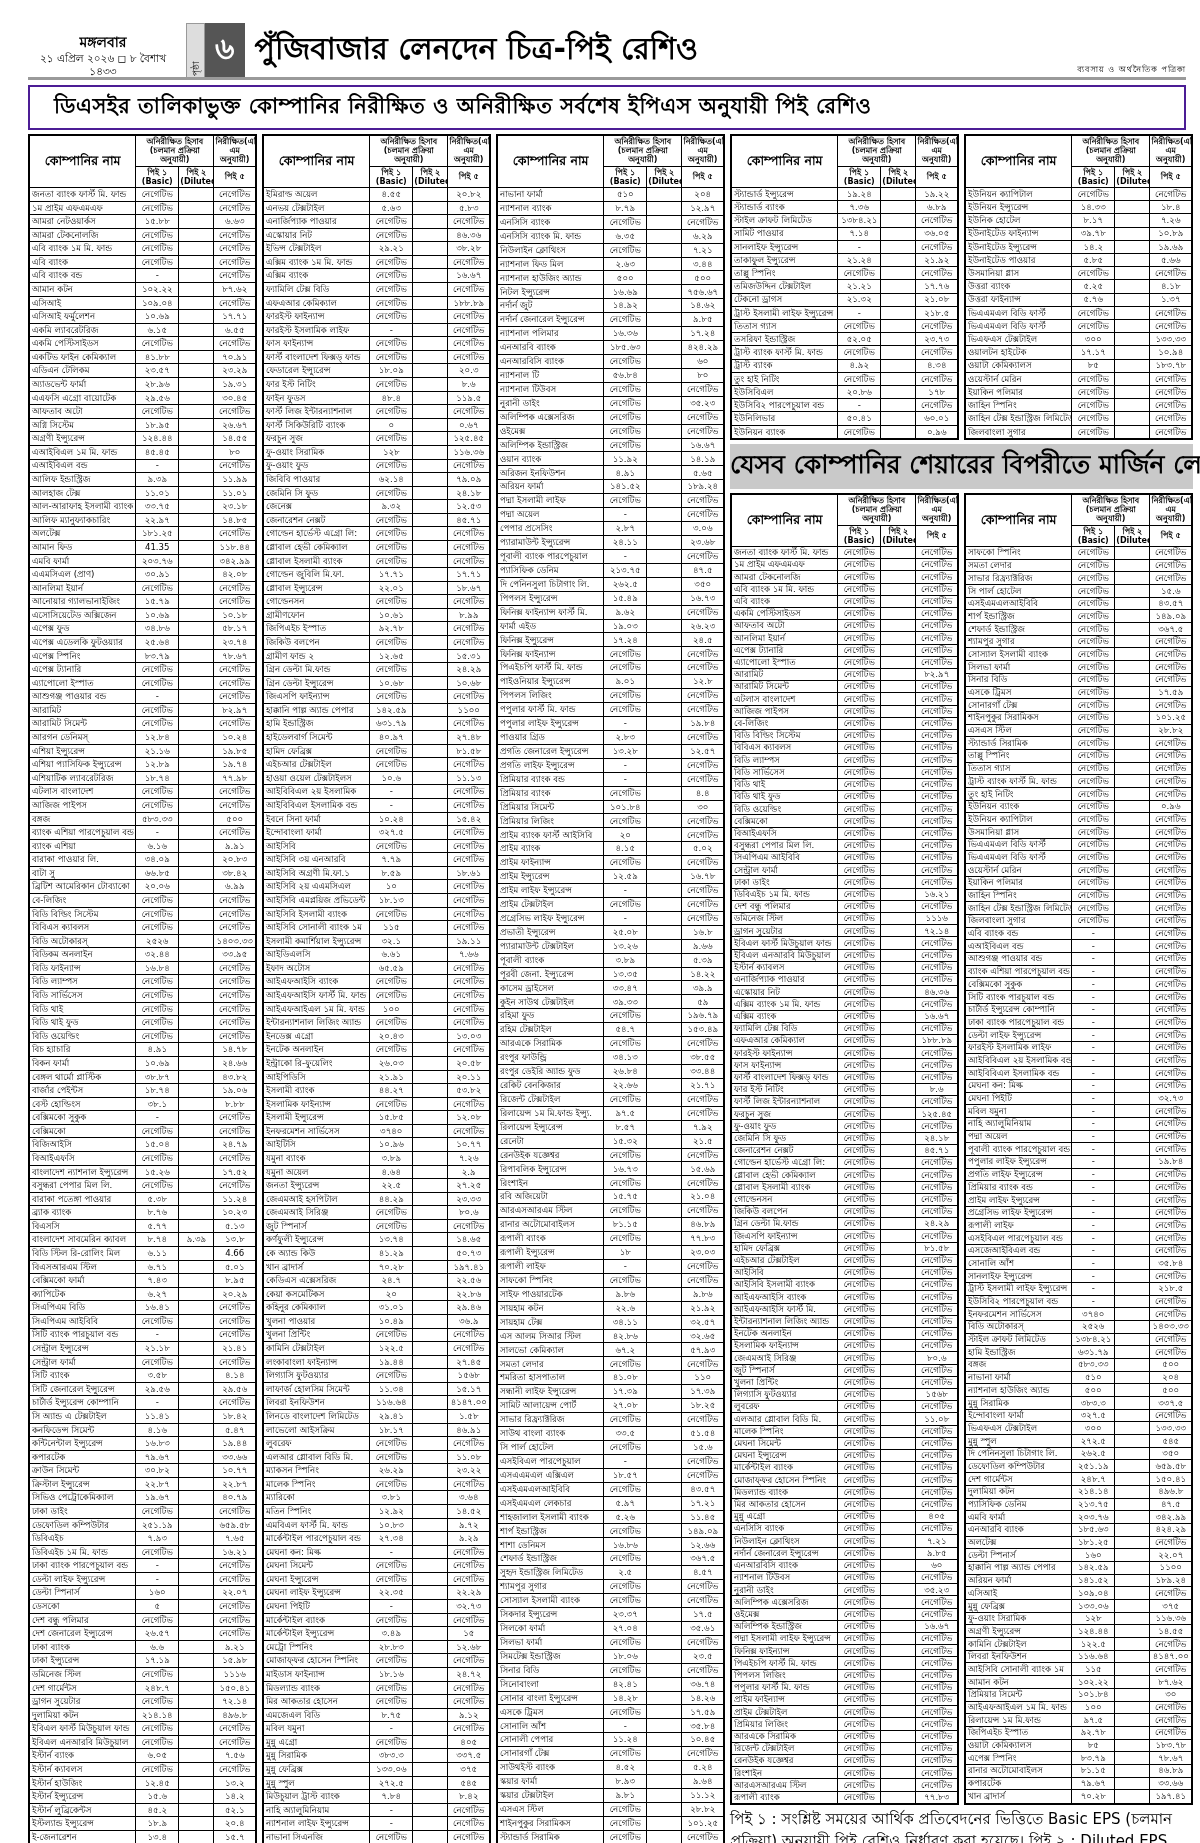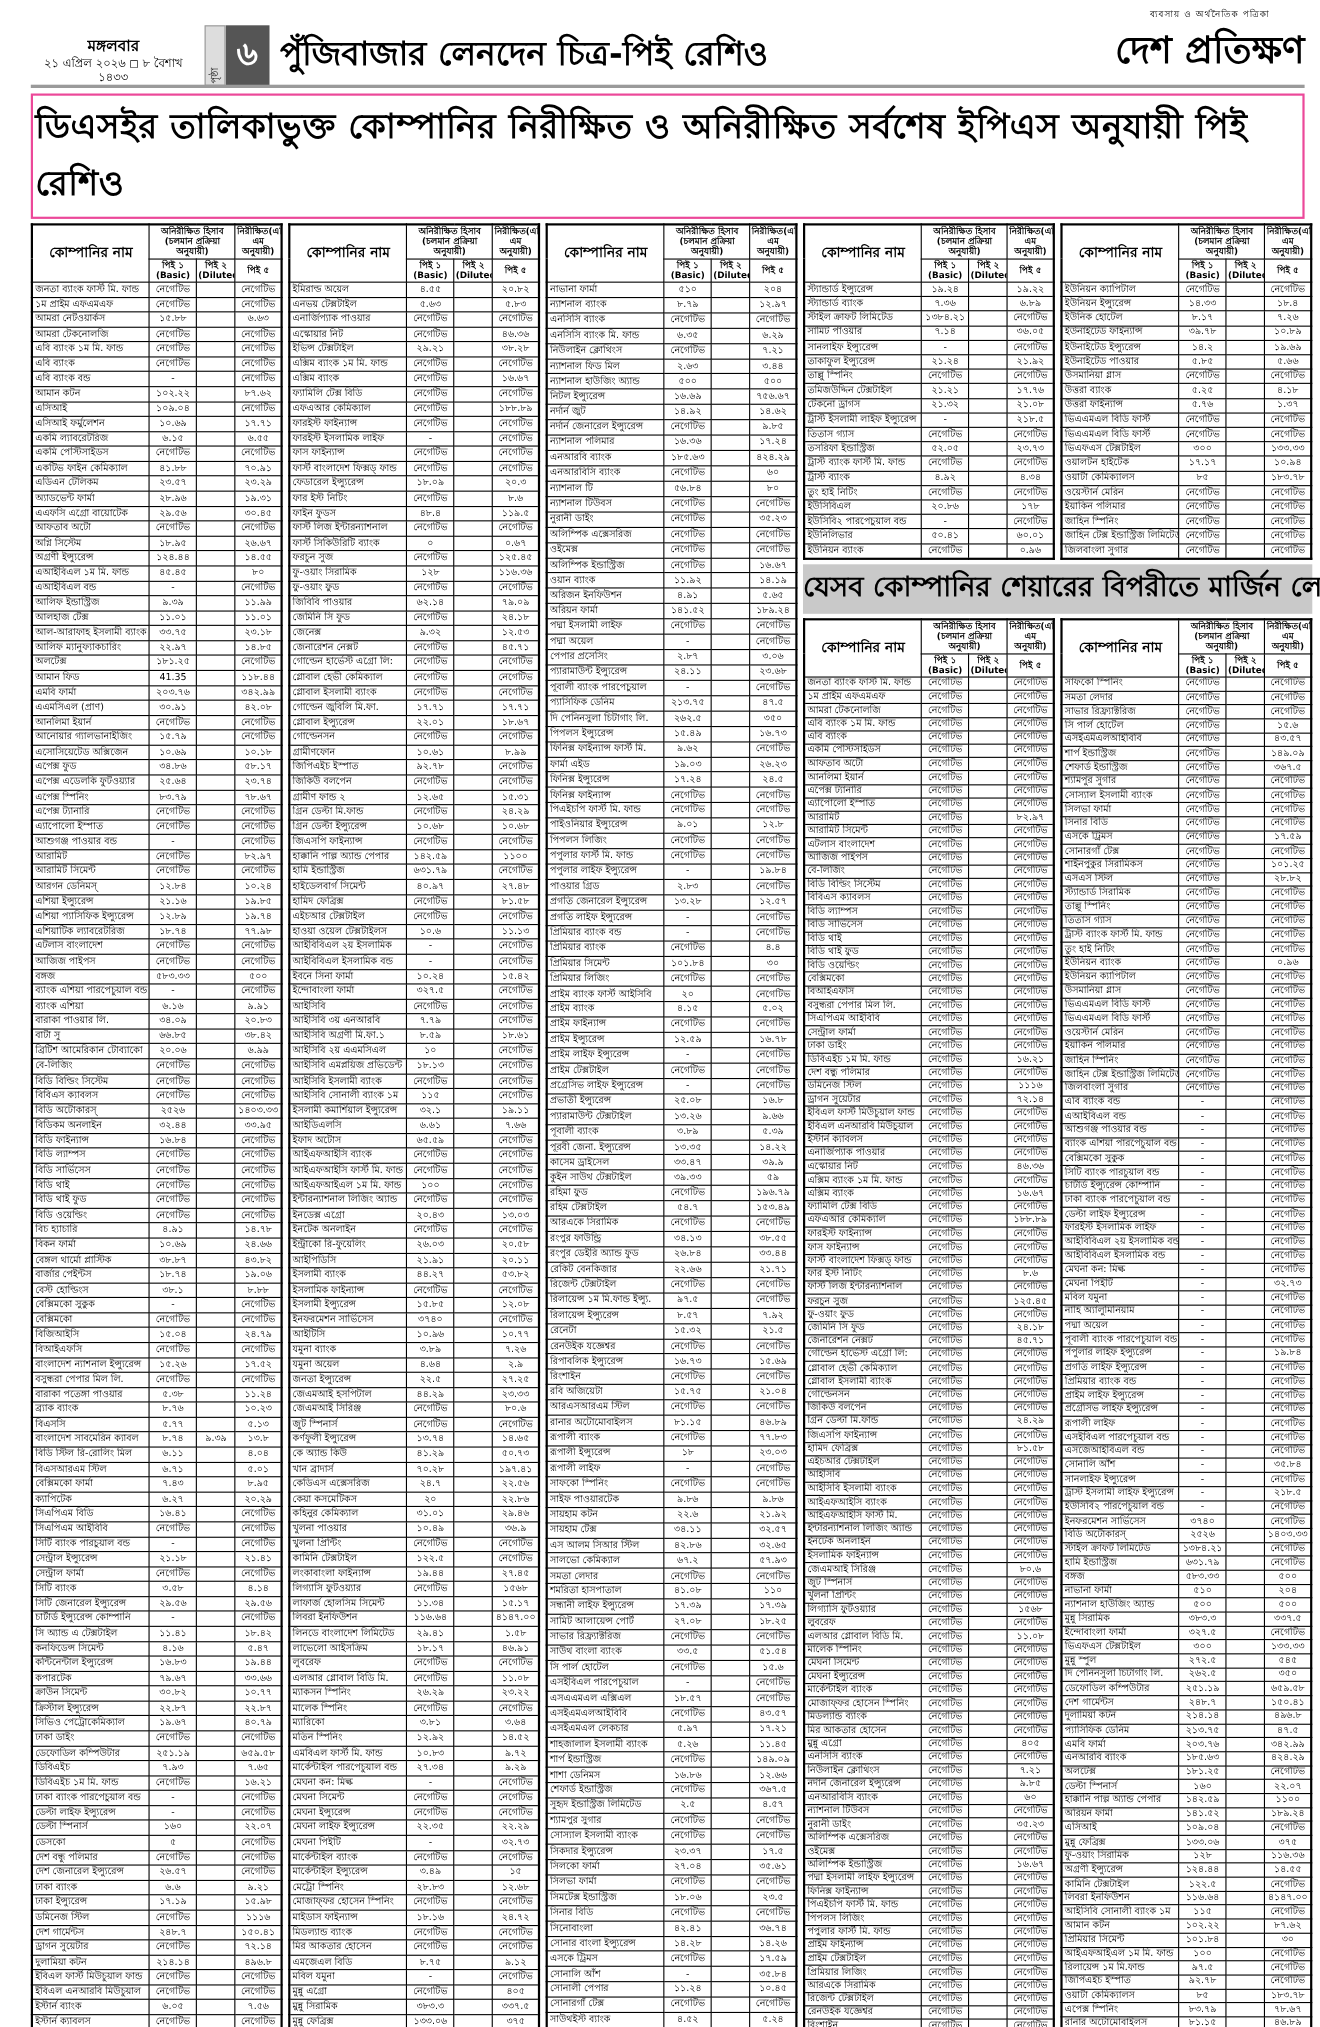--- a/index.html
+++ b/index.html
@@ -16,21 +16,21 @@
         background:#ddd;border:1px solid #999;padding:1px;}
   .pagebox .pnum{background:#555;color:#fff;font-size:30px;font-weight:bold;
         padding:2px 10px;display:flex;align-items:center;}
   .hdr-title{font-size:30px;font-weight:bold;white-space:nowrap;padding-bottom:2px;}
   .hdr-spacer{flex:1;}
   .brand{text-align:center;padding-bottom:2px;}
   .brand-tag{font-size:8px;letter-spacing:1px;}
   .brand-name{font-size:34px;font-weight:bold;font-family:"DejaVu Serif","Liberation Serif",serif;}
   .hdr-rule{position:absolute;left:0;right:0;bottom:-2px;height:3px;background:#9a9a9a;}
   
-  .headline{border:2px solid #ec4899;margin-top:7px;padding:3px 2px;font-size:31px;
+  .headline{border:2px solid #4c1d95;margin-top:7px;padding:3px 24px;font-size:21px;
         font-weight:bold;letter-spacing:.5px;}
   
   .grid{display:flex;gap:5px;margin-top:4px;}
   .mcol{width:229px;flex:0 0 auto;}
   .col45{width:463px;flex:0 0 auto;display:flex;flex-direction:column;}
   .fill-main{height:1712px;}
   .fill-top45{height:306px;display:flex;gap:5px;}
   .fill-top45 .half{width:229px;}
   .fill-margin{height:1312px;display:flex;gap:5px;}
   .fill-margin .half{width:229px;}
@@ -58,21 +58,20 @@
       <div class="hdr-dateline">২১ এপ্রিল ২০২৬ ◻ ৮ বৈশাখ ১৪৩৩</div>
     </div>
     <div class="pagebox">
       <span class="plabel">পৃষ্ঠা</span>
       <span class="pnum">৬</span>
     </div>
     <div class="hdr-title">পুঁজিবাজার লেনদেন চিত্র-পিই রেশিও</div>
     <div class="hdr-spacer"></div>
     <div class="brand">
       <div class="brand-tag">ব্যবসায় ও অর্থনৈতিক পত্রিকা</div>
-      <div class="brand-name">দেশ প্রতিক্ষণ</div>
     </div>
     <div class="hdr-rule"></div>
   </div>
 
   <div class="headline">ডিএসইর তালিকাভুক্ত কোম্পানির নিরীক্ষিত ও অনিরীক্ষিত সর্বশেষ ইপিএস অনুযায়ী পিই রেশিও</div>
 
   <div class="grid">
     <div class="mcol fill-main">
       <table>
           <colgroup>
@@ -559,21 +558,21 @@
             <tr>
               <td class="n">বাংলাদেশ সাবমেরিন ক্যাবল</td>
               <td class="v">৮.৭৪</td>
               <td class="v">৯.৩৯</td>
               <td class="v">১৩.৮</td>
             </tr>
             <tr>
               <td class="n">বিডি স্টিল রি-রোলিং মিল</td>
               <td class="v">৬.১১</td>
               <td class="v"></td>
-              <td class="v">৪.০৪</td>
+              <td class="v">4.66</td>
             </tr>
             <tr>
               <td class="n">বিএসআরএম স্টিল</td>
               <td class="v">৬.৭১</td>
               <td class="v"></td>
               <td class="v">৫.০১</td>
             </tr>
             <tr>
               <td class="n">বেক্সিমকো ফার্মা</td>
               <td class="v">৭.৪৩</td>

